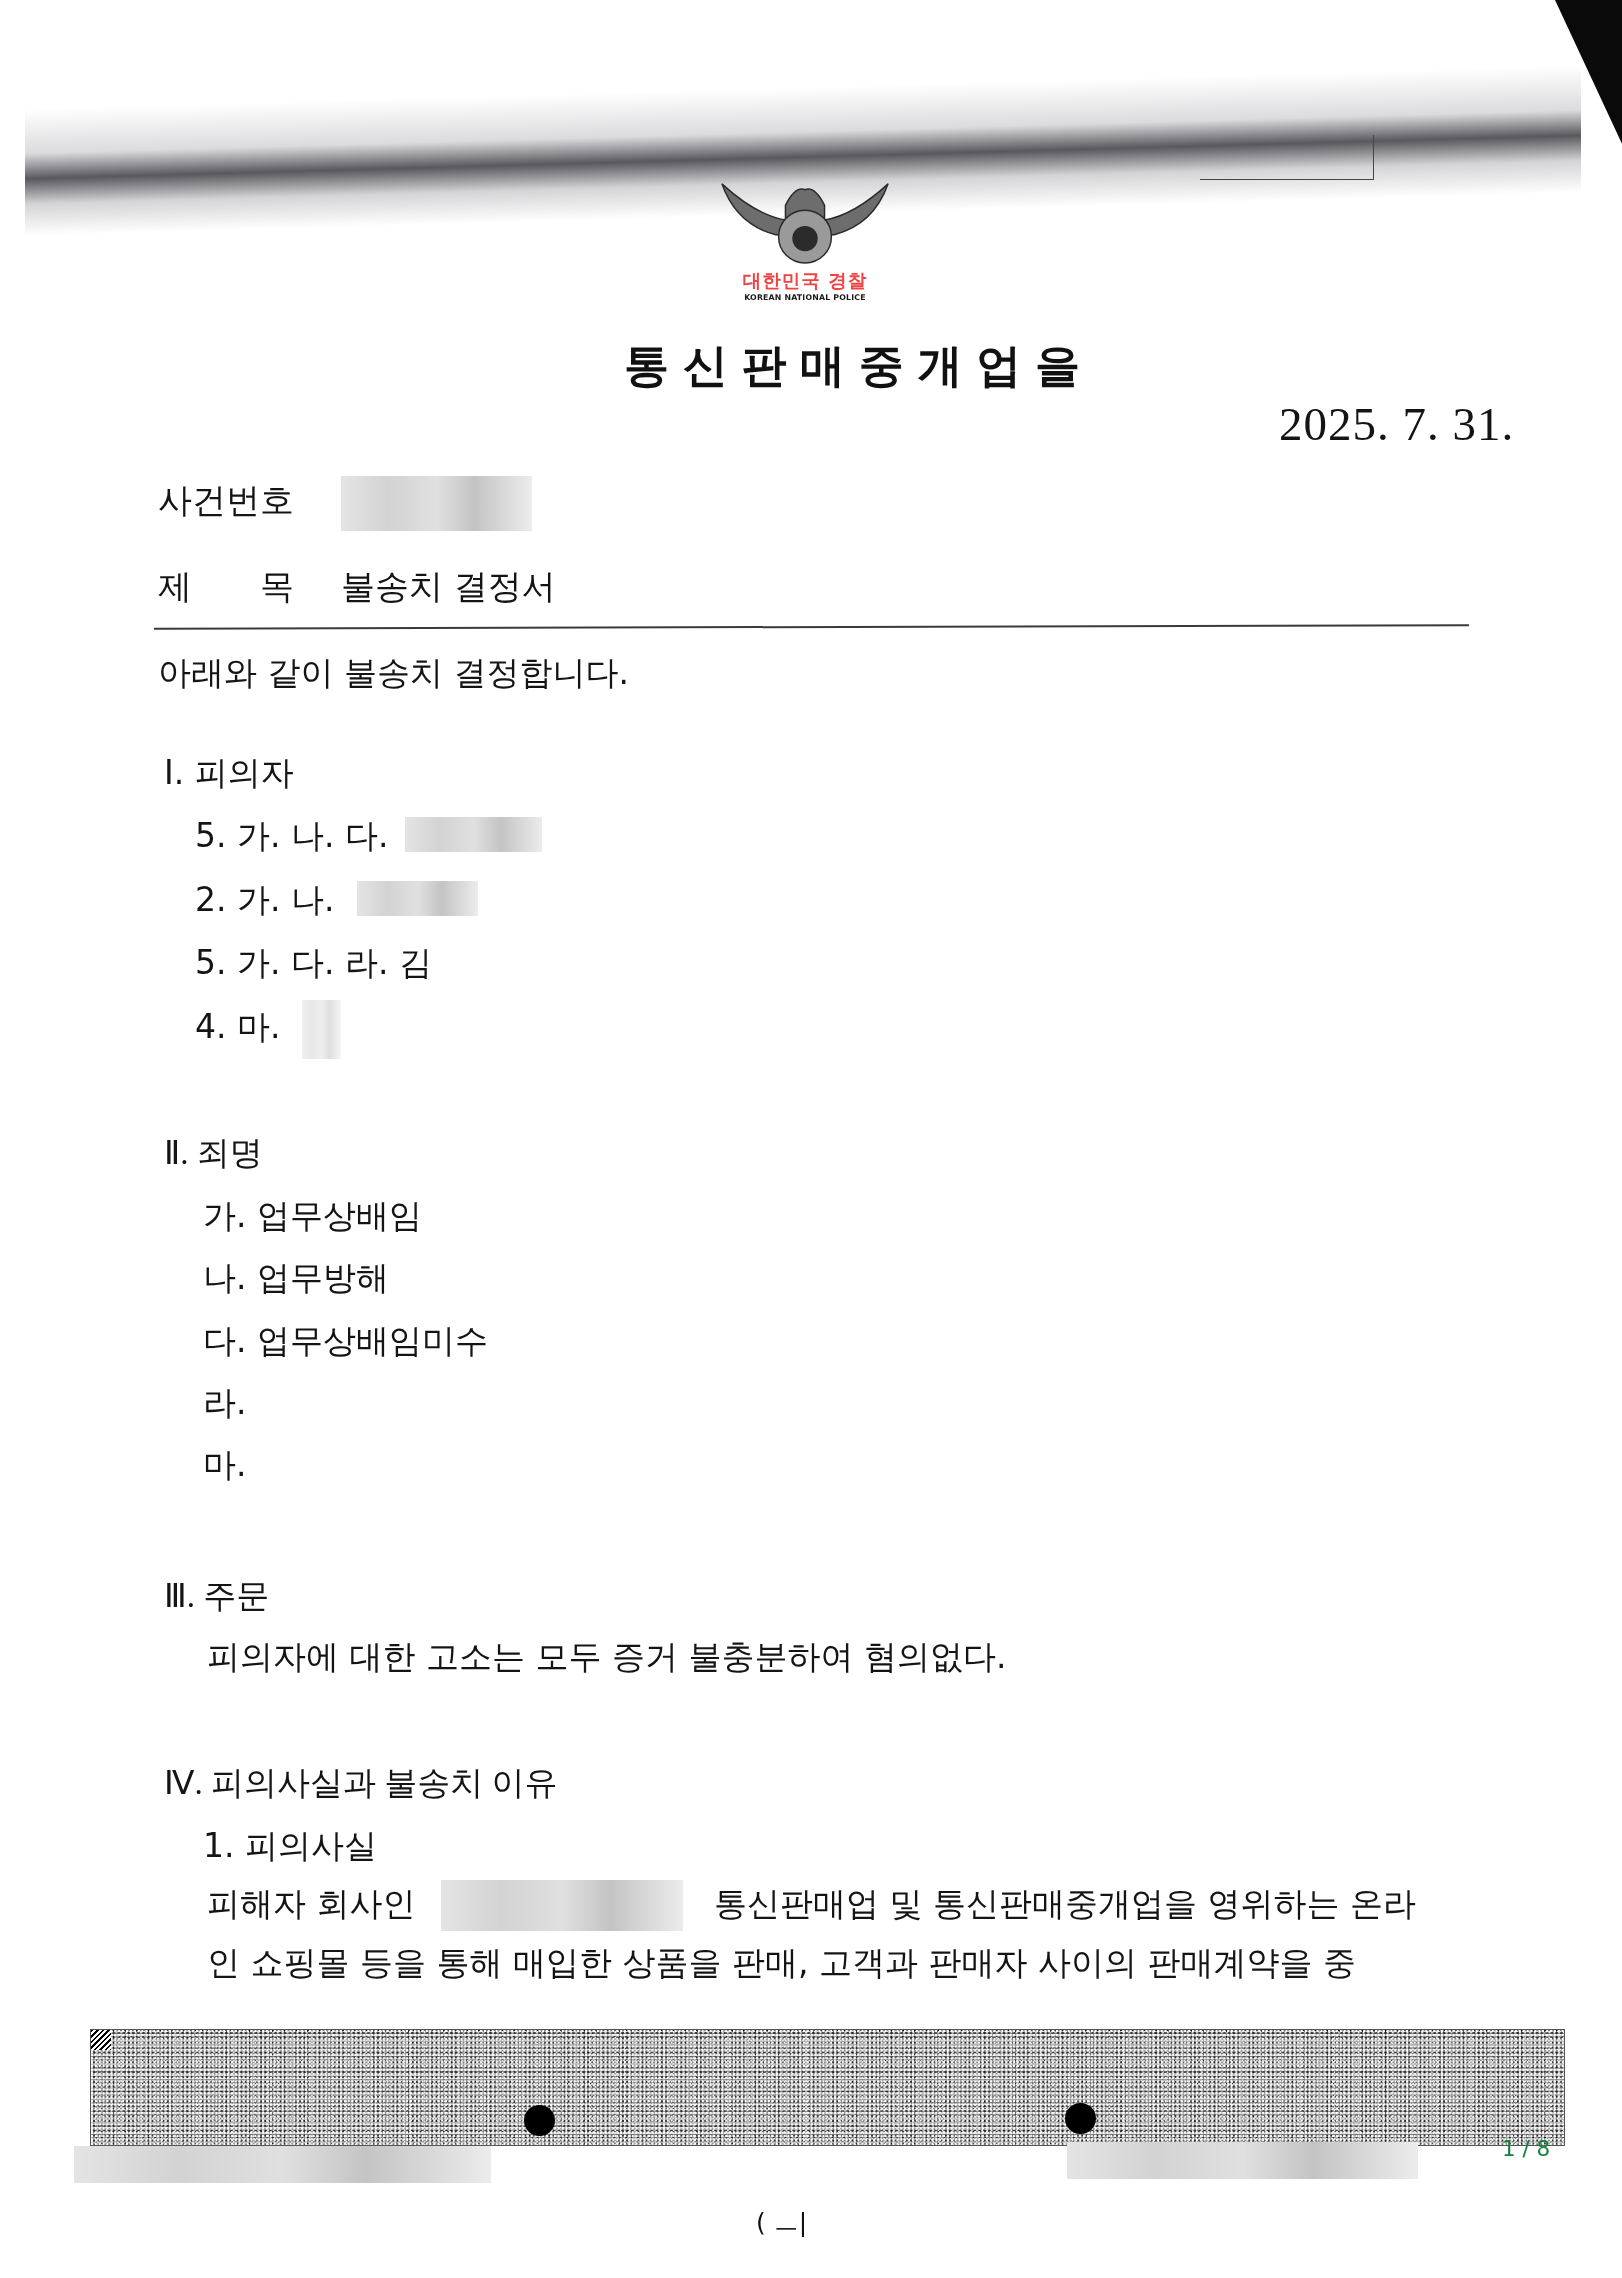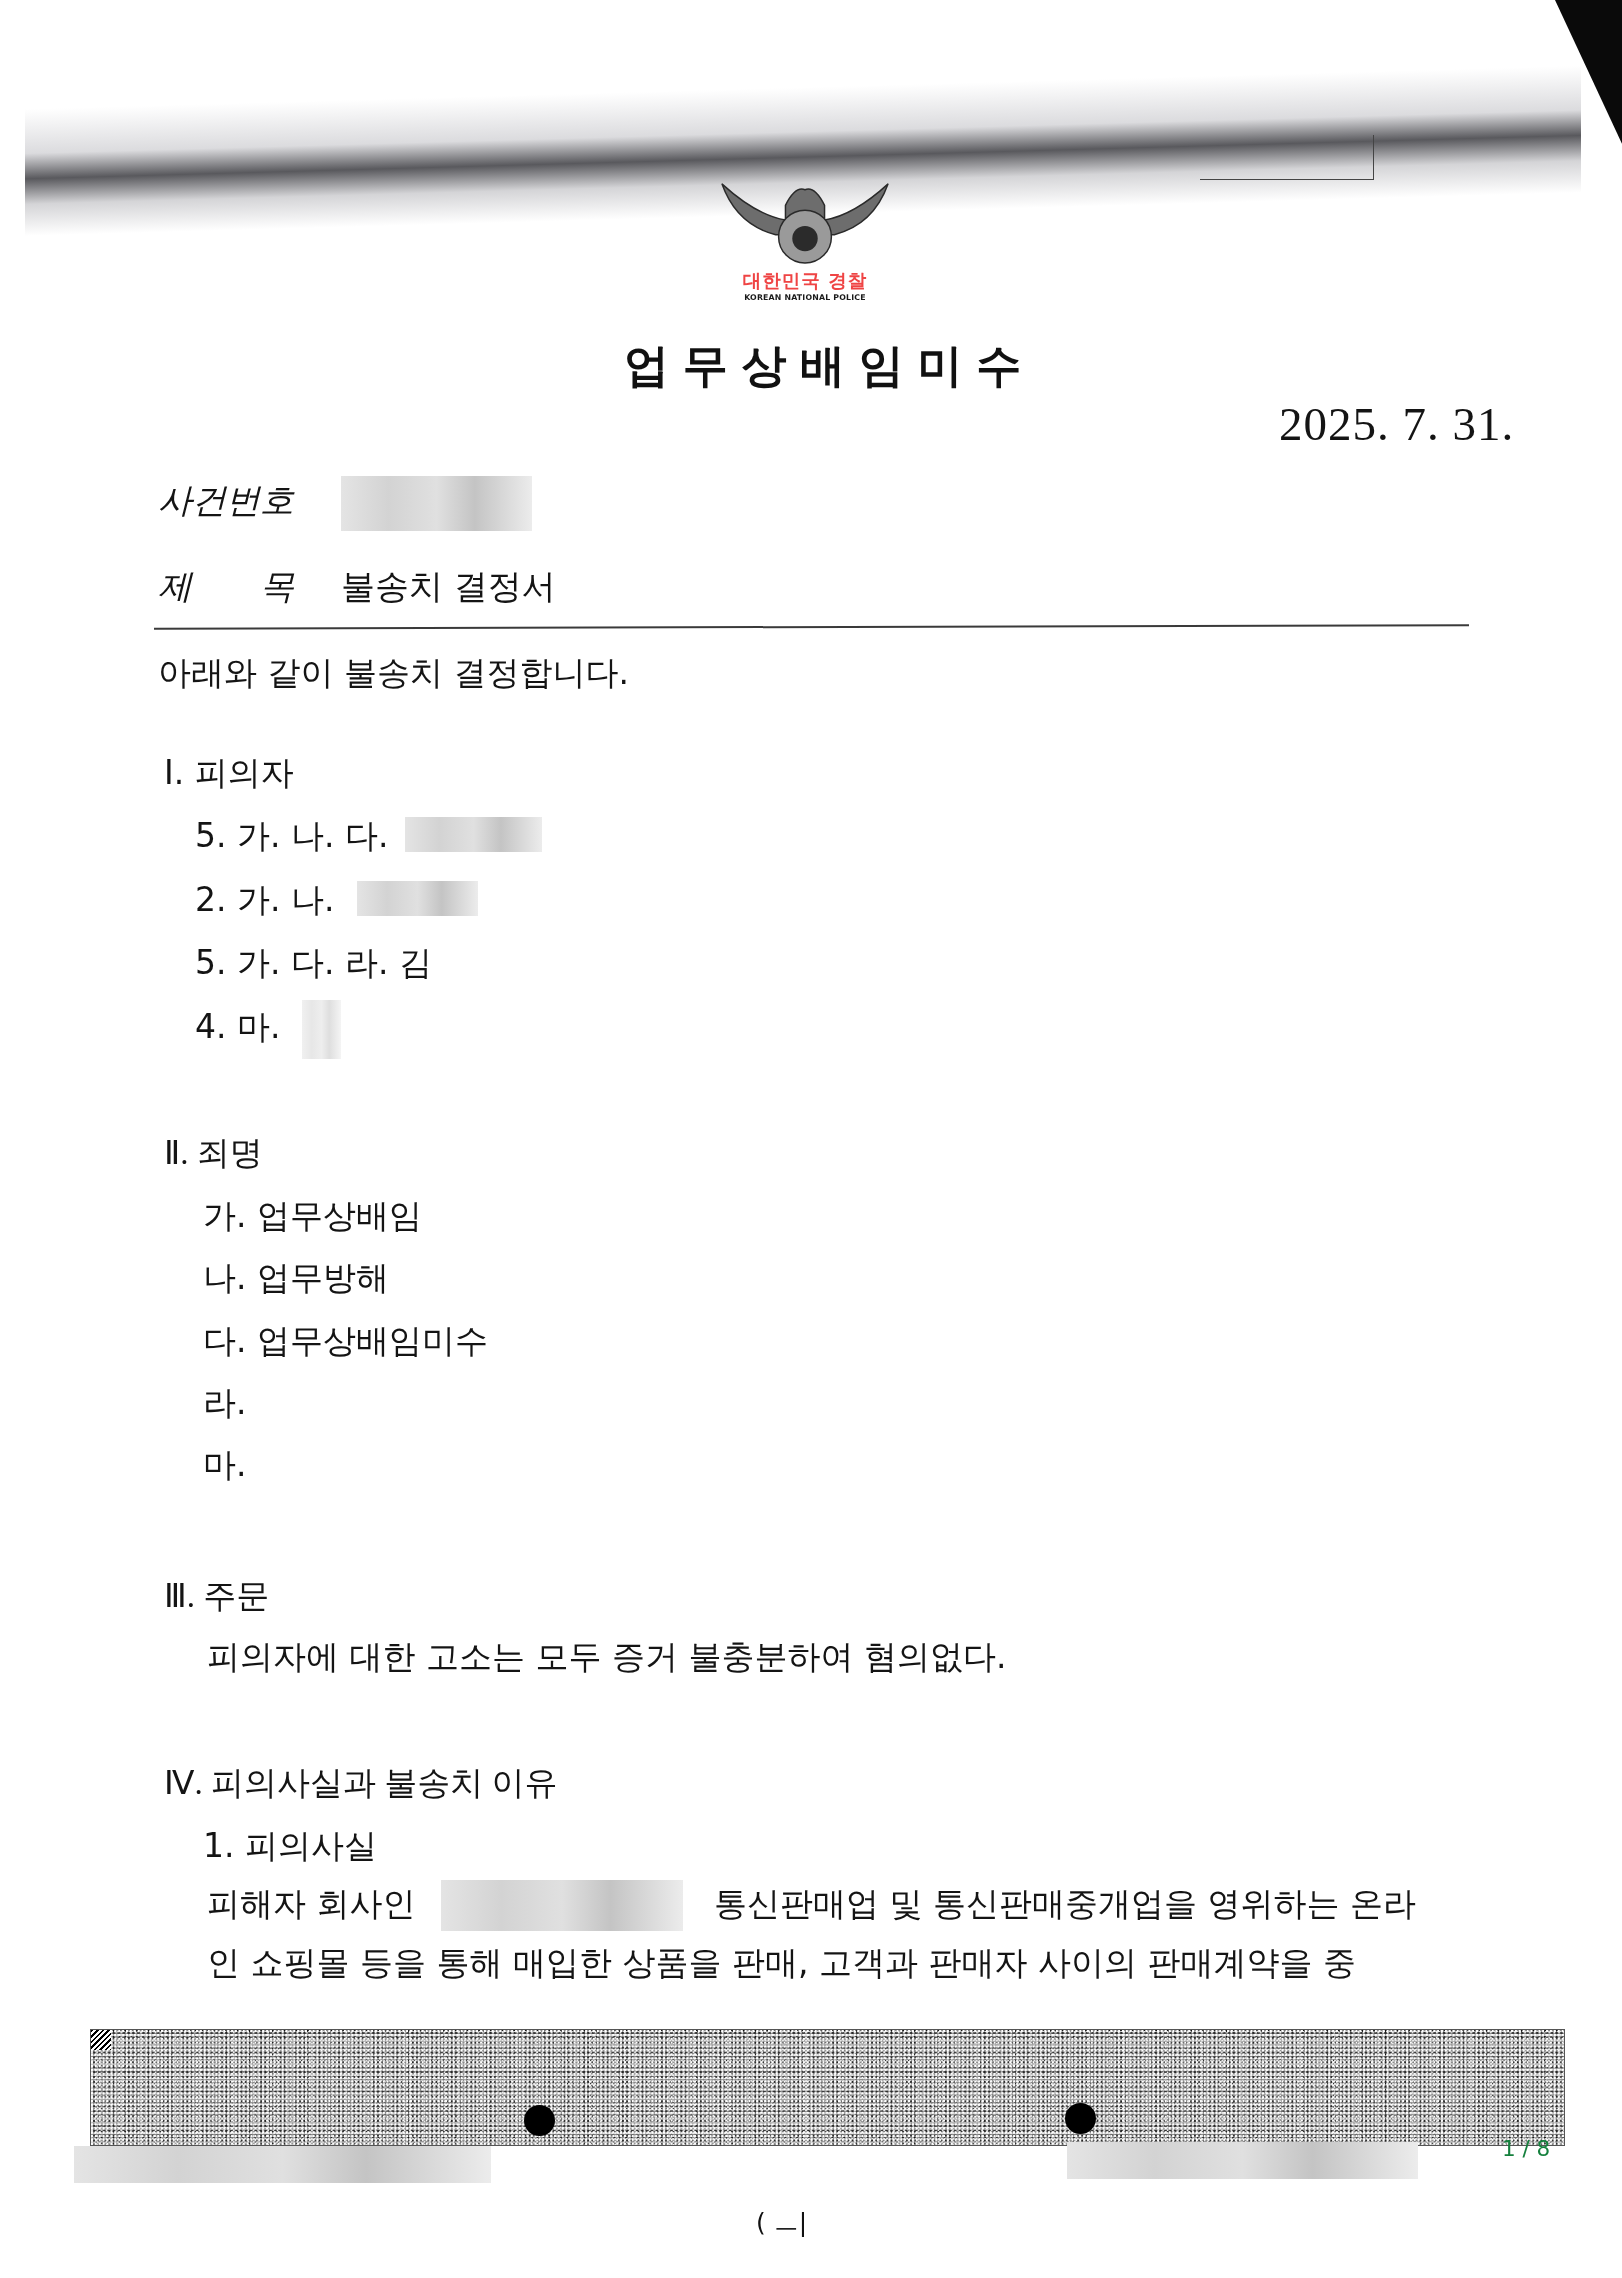--- a/index.html
+++ b/index.html
@@ -24,21 +24,21 @@
   
   .emblem { position: absolute; left: 717px; top: 176px; width: 176px; height: 141px; text-align: center; }
   .emblem svg { display: block; margin: 0 auto; }
   .emblem-kr { font-size: 18.5px; font-weight: bold; letter-spacing: 1px; margin-top: 2px; color: #ef4444; }
   .emblem-en { font-size: 7.8px; font-weight: bold; letter-spacing: 0.2px; color: #1a1a1a; }
 
   .agency { position: absolute; left: 624px; top: 336px; font-size: 45px; font-weight: bold; letter-spacing: 13.7px; color: #111; }
   .doc-date { position: absolute; left: 1279px; top: 397px; font-family: "Liberation Serif", serif; font-size: 47px; letter-spacing: 1px; text-align: center; }
 
   .field-row { position: absolute; left: 158px; font-size: 34px; }
-  .field-label { display: inline-block; font-style: italic; }
+  .field-label { display: inline-block; }
   .redact { position: absolute; background: linear-gradient(90deg, #e4e4e4 0%, #d3d3d3 25%, #e0e0e0 50%, #c4c4c4 70%, #ececec 100%); }
 
   .rule { position: absolute; left: 154px; top: 626px; width: 1315px; height: 2px; background: #3a3a3a; transform: rotate(-0.15deg); }
 
   .txt { position: absolute; font-size: 33px; white-space: nowrap; }
   .serif { font-family: "Liberation Serif", serif; }
 
   .band {
     position: absolute; left: 90px; top: 2029px; width: 1475px; height: 117px;
     background-color: #8a8a8a;
@@ -66,21 +66,21 @@
 <div class="emblem">
   <svg width="176" height="90" viewBox="0 0 180 92">
     <path d="M5 8 Q40 40 70 45 L70 30 Q80 10 90 14 Q100 10 110 30 L110 45 Q140 40 175 8 Q160 50 120 60 L60 60 Q20 50 5 8 Z" fill="#6d6d6d" stroke="#2a2a2a" stroke-width="1.5"></path>
     <circle cx="90" cy="62" r="27" fill="#9a9a9a" stroke="#2a2a2a" stroke-width="1.5"></circle>
     <circle cx="90" cy="64" r="13" fill="#2b2b2b"></circle>
   </svg>
   <div class="emblem-kr">대한민국 경찰</div>
   <div class="emblem-en">KOREAN NATIONAL POLICE</div>
 </div>
 
-<div class="agency">업무상배임미수</div>
+<div class="agency">통신판매중개업을</div>
 <div class="doc-date">2025. 7. 31.</div>
 
 <div class="field-row" style="top:478px;">
   <span class="field-label">사건번호</span>
 </div>
 <div class="redact" style="left:341px; top:476px; width:191px; height:55px;"></div>
 
 <div class="field-row" style="top:564px;">
   <span class="field-label" style="white-space:pre;">제　　목</span>
   <span style="position:absolute; left:183px; white-space:nowrap;">불송치 결정서</span>

